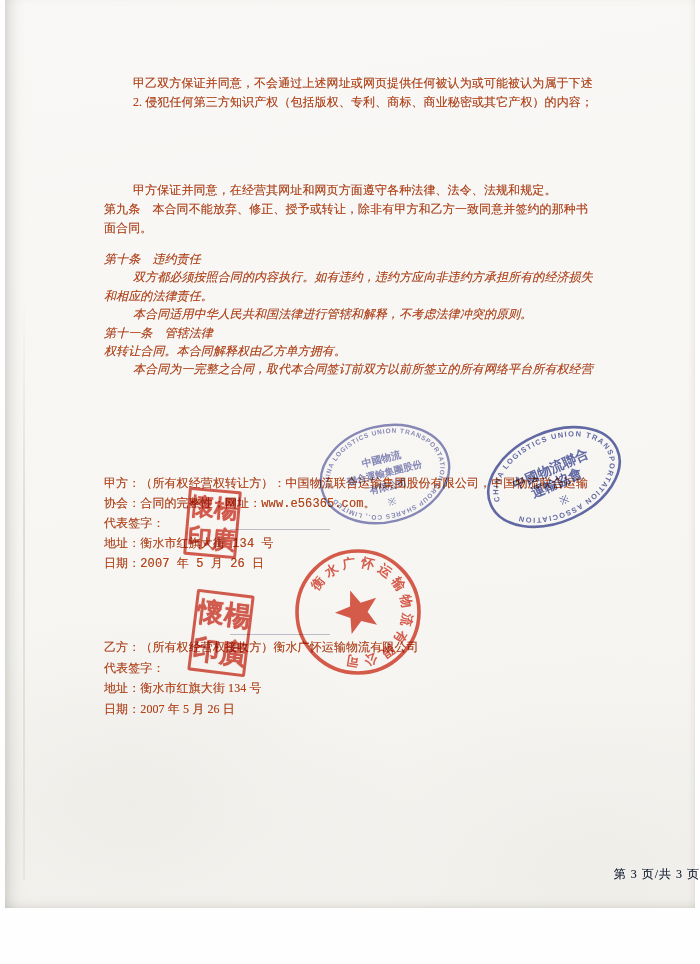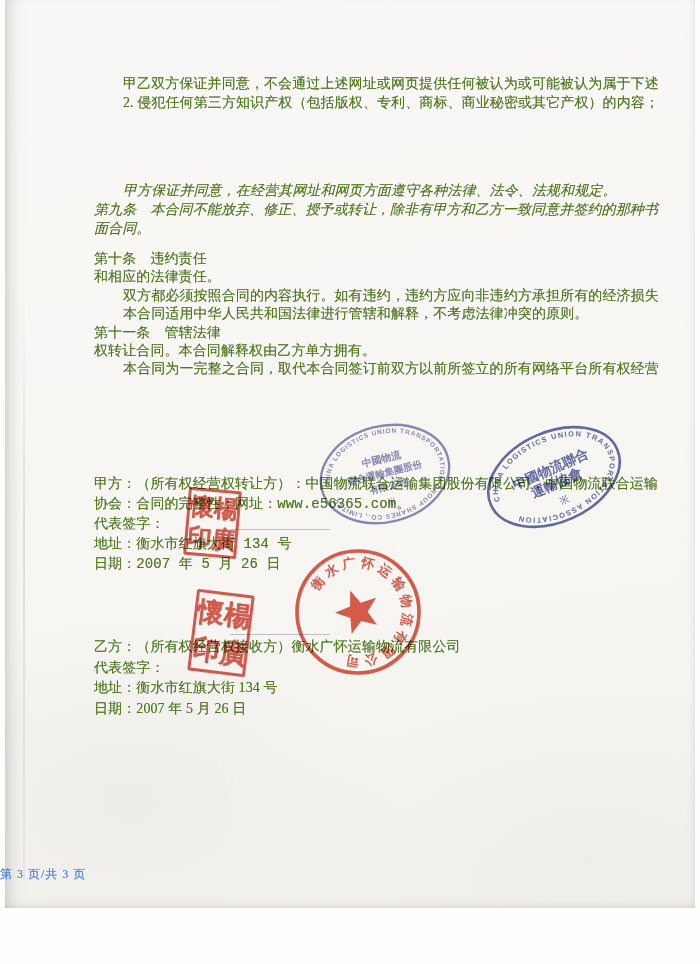--- a/index.html
+++ b/index.html
@@ -14,31 +14,31 @@
     background:
       radial-gradient(ellipse 400px 260px at 18% 88%, rgba(196,192,184,.14), rgba(0,0,0,0) 70%),
       radial-gradient(ellipse 500px 300px at 85% 95%, rgba(200,196,188,.12), rgba(0,0,0,0) 70%),
       linear-gradient(172deg, #f9f8f6 0%, #f7f6f3 55%, #f4f3ef 100%);
     box-shadow: inset 14px 0 18px -14px rgba(120,118,110,.45), inset -6px 0 10px -8px rgba(140,138,130,.3), inset 0 -8px 14px -10px rgba(140,138,130,.35);
   }
   .crease {
     position:absolute; left:18px; top:300px; width:2px; height:580px;
     background:linear-gradient(rgba(110,108,100,0), rgba(110,108,100,.18) 40%, rgba(110,108,100,.08));
   }
-  .block { position:absolute; left:94px; width:506px; color:#4d7c0f; font-size:14px;
+  .block { position:absolute; left:104px; width:506px; color:#c2410c; font-size:12px;
            text-shadow:0 0 .6px rgba(74,84,120,.55); letter-spacing:.1px; }
   .line { white-space:nowrap; }
   .ind  { padding-left:29px; }
   #intro   { top:74px;  line-height:19.4px; }
-  #para2   { top:181px; line-height:19px;font-style:italic; }
-  #clauses { top:250px; line-height:18.4px; }
+  #para2   { top:181px; line-height:19px; }
+  #clauses { top:250px; line-height:18.4px;font-style:italic; }
   #party-a { top:474px; line-height:20px;font-family:Liberation Mono, monospace; }
   #party-b { top:598px; line-height:20.6px;margin-top:39px; }
-  .footer { position:absolute; left:0; top:866px; width:700px; text-align:left;
-            color:#3b82f6; font-size:12px; letter-spacing:1px;
+  .footer { position:absolute; left:0; top:866px; width:700px; text-align:right;
+            color:#0f172a; font-size:12px; letter-spacing:1px;
             text-shadow:0 0 .5px rgba(85,95,126,.5); }
   .sigline { position:absolute; height:1px; background:rgba(92,98,132,.38); }
   .stamp { position:absolute; mix-blend-mode:multiply; }
   .ring { font-family:"Liberation Sans","DejaVu Sans",sans-serif; font-weight:bold; }
   .cjk  { font-family:"Liberation Serif","DejaVu Serif",serif; }
   .sqseal {
     position:absolute; border:3.5px solid; border-radius:2px;
     display:grid; grid-template-columns:1fr 1fr; align-items:center; justify-items:center;
     font-weight:bold; mix-blend-mode:multiply; opacity:.82;
     text-shadow:0 0 1px currentColor;
@@ -61,22 +61,22 @@
 </div>
 
 <div class="block" id="para2">
   <div class="line ind">甲方保证并同意，在经营其网址和网页方面遵守各种法律、法令、法规和规定。</div>
   <div class="line">第九条　本合同不能放弃、修正、授予或转让，除非有甲方和乙方一致同意并签约的那种书</div>
   <div class="line">面合同。</div>
 </div>
 
 <div class="block" id="clauses">
   <div class="line">第十条　违约责任</div>
+  <div class="line ind">双方都必须按照合同的内容执行。如有违约，违约方应向非违约方承担所有的经济损失</div>
   <div class="line">和相应的法律责任。</div>
-  <div class="line ind">双方都必须按照合同的内容执行。如有违约，违约方应向非违约方承担所有的经济损失</div>
   <div class="line ind">本合同适用中华人民共和国法律进行管辖和解释，不考虑法律冲突的原则。</div>
   <div class="line">第十一条　管辖法律</div>
   <div class="line">权转让合同。本合同解释权由乙方单方拥有。</div>
   <div class="line ind">本合同为一完整之合同，取代本合同签订前双方以前所签立的所有网络平台所有权经营</div>
 </div>
 
 <div class="block" id="party-a">
   <div class="line">甲方：（所有权经营权转让方）：中国物流联合运输集团股份有限公司，中国物流联合运输</div>
   <div class="line">协会：合同的完整性；网址：www.e56365.com。</div>
   <div class="line">代表签字：</div>

